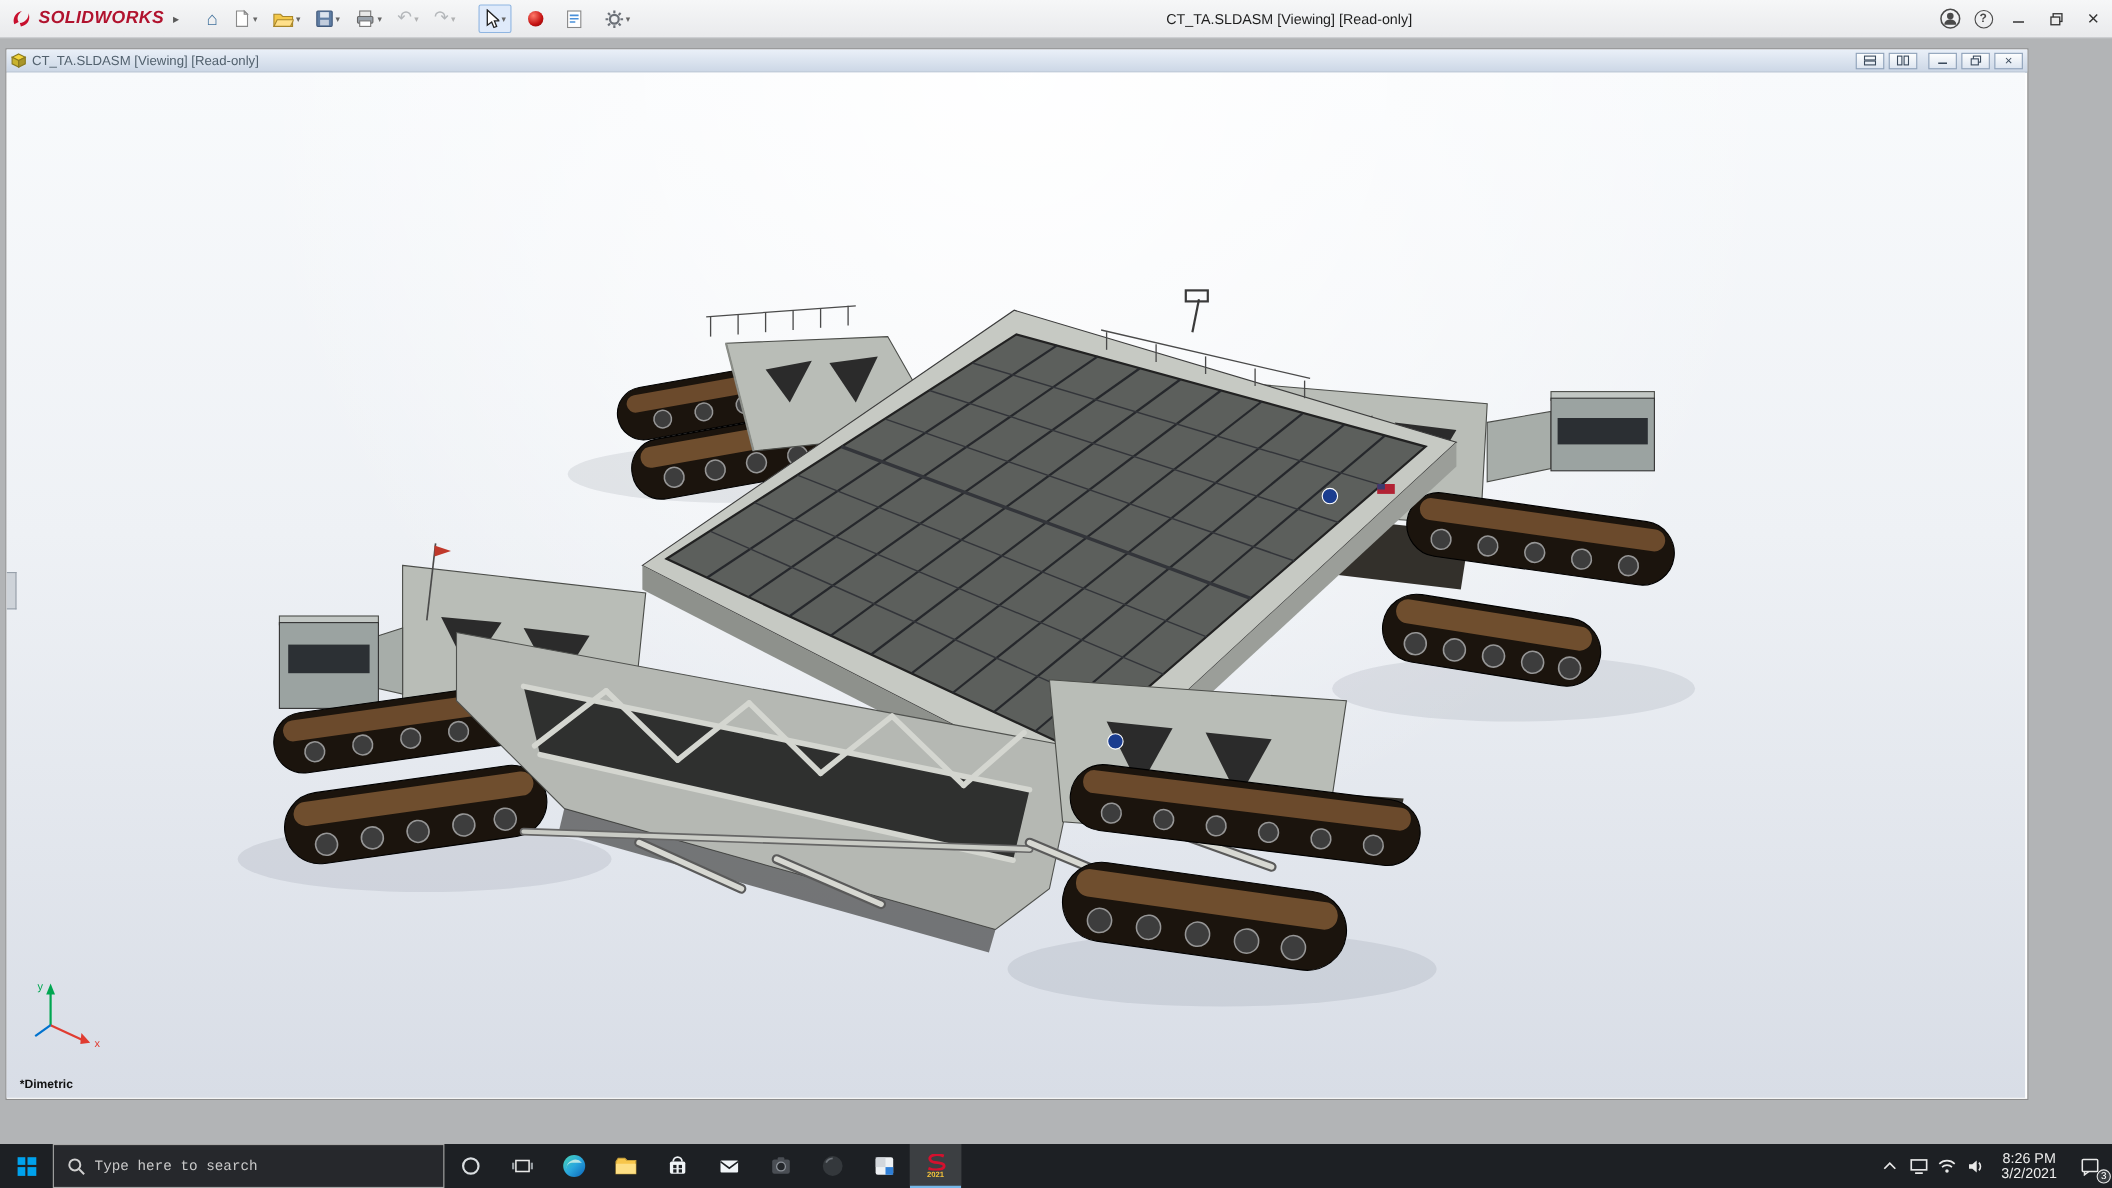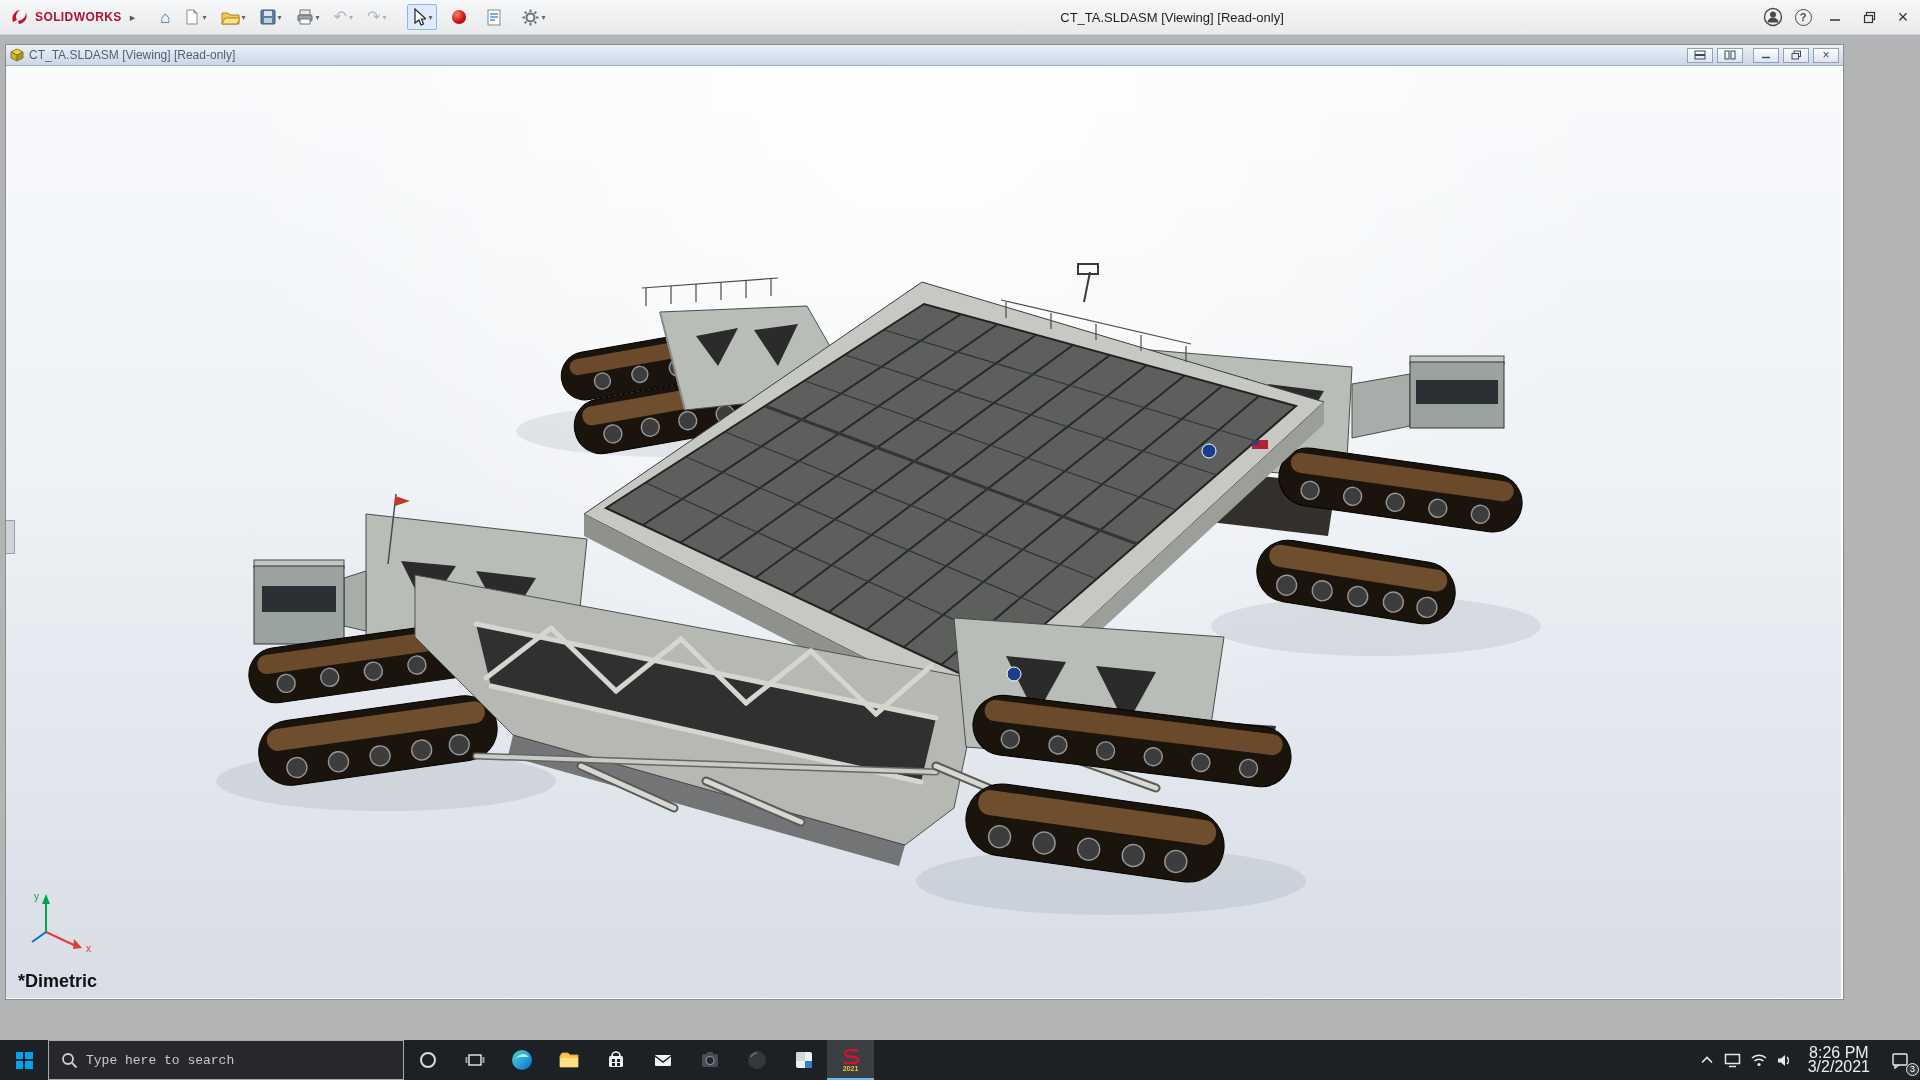--- a/index.html
+++ b/index.html
@@ -4,21 +4,21 @@
 <style>
   * { margin:0; padding:0; box-sizing:border-box; }
   html,body { width:1920px; height:1080px; overflow:hidden; font-family:"Liberation Sans", sans-serif; }
   #screen { position:relative; width:1920px; height:1080px; background:#b2b4b6; }
 
   
   .titlebar { position:absolute; top:0; left:0; width:1920px; height:35px;
     background:linear-gradient(#f6f7f8,#e9eaec); border-bottom:1px solid #cfd1d4;
     display:flex; align-items:center; }
   .brand { display:flex; align-items:center; gap:5px; padding-left:10px; }
-  .brand-text { font-size:12px; font-weight:bold; color:#b1132e; letter-spacing:.4px; }
+  .brand-text { font-size:16px; font-weight:bold; color:#b1132e; letter-spacing:.4px; font-style:italic; }
   .flyout { color:#5a5a5a; font-size:11px; margin-left:8px; }
   .qat { display:flex; align-items:center; margin-left:20px; gap:4px; }
   .tool { display:flex; align-items:center; gap:2px; padding:3px 4px; border:1px solid transparent; border-radius:2px; }
   .tool.active { background:#dfeafa; border-color:#8fb5e1; }
   .tool.disabled { opacity:.45; }
   .dd { font-size:8px; color:#666; }
   .glyph-ico { font-size:17px; color:#41719c; line-height:1; }
   .glyph-undo { font-size:16px; color:#6a7076; line-height:1; }
   .red-sphere { width:14px; height:14px; border-radius:50%;
     background:radial-gradient(circle at 35% 30%, #ff7a6a, #c41212 60%, #7d0606); }
@@ -42,42 +42,42 @@
   .doc-btn { width:26px; height:15px; margin-left:4px; border:1px solid #8fa2ba;
     background:linear-gradient(#fdfefe,#dde5f0); display:flex; align-items:center; justify-content:center; color:#3a4a5c; }
   .doc-close-glyph { font-size:12px; line-height:1; color:#3a4a5c; }
 
   .viewport { position:relative; width:1835px; height:932px; overflow:hidden; cursor:default;
     background:
       radial-gradient(ellipse at 50% 0%, rgba(255,255,255,.95) 0%, rgba(255,255,255,0) 55%),
       linear-gradient(to bottom, #f8fafc 0%, #eef1f5 45%, #d8dde6 100%); }
   .model-svg { position:absolute; left:0; top:0; }
   .triad { position:absolute; left:18px; bottom:46px; }
-  .view-label { position:absolute; left:12px; bottom:6px; font-size:18px; font-weight:bold; color:#111; }
+  .view-label { position:absolute; left:12px; bottom:6px; font-size:11px; font-weight:bold; color:#111; }
   .splitter { position:absolute; left:0; top:454px; width:9px; height:34px;
     background:#ced3d9; border:1px solid #97a0aa; border-left:none; }
 
   
   .taskbar { position:absolute; bottom:0; left:0; width:1920px; height:40px; background:#1d2024;
     display:flex; align-items:stretch; }
   .start { width:48px; display:flex; align-items:center; justify-content:center; }
   .winlogo { width:17px; height:17px; display:grid; grid-template-columns:1fr 1fr; grid-template-rows:1fr 1fr; gap:2px; }
   .winlogo span { background:#00a2ed; }
   .searchbox { width:356px; display:flex; align-items:center; gap:8px; padding:0 12px;
     background:#26282c; border:1px solid #a9a9a9; }
   .searchbox input { flex:1; background:transparent; border:none; outline:none; color:#c9c9c9; font-size:13px;
     font-family:Liberation Mono, monospace; }
   .searchbox input::placeholder { color:#c9c9c9; }
   .tb-btn { width:47px; border:none; background:transparent; display:flex; flex-direction:column;
     align-items:center; justify-content:center; position:relative; }
   .tb-btn.active { background:rgba(255,255,255,.14); box-shadow:inset 0 -2px 0 #75b6e7; }
   .sw-badge { font-size:7px; font-weight:bold; color:#f5c33b; line-height:7px; margin-top:1px; }
   .tray { margin-left:auto; display:flex; align-items:center; }
   .tray-btn { height:40px; width:26px; border:none; background:transparent; display:flex; align-items:center; justify-content:center; position:relative; }
-  .clock { text-align:center; color:#eeeeee; font-size:16px; line-height:14px; padding:0 10px; }
+  .clock { text-align:center; color:#eeeeee; font-size:13px; line-height:14px; padding:0 10px; }
   .ac-badge { position:absolute; right:1px; bottom:4px; min-width:13px; height:13px; border-radius:7px;
     background:#3a3d41; border:1px solid #e8e8e8; color:#fff; font-size:9px; line-height:11px; text-align:center; }
 </style>
 </head>
 <body>
 
 <div id="screen">
 
   <div class="titlebar">
     <div class="brand">

